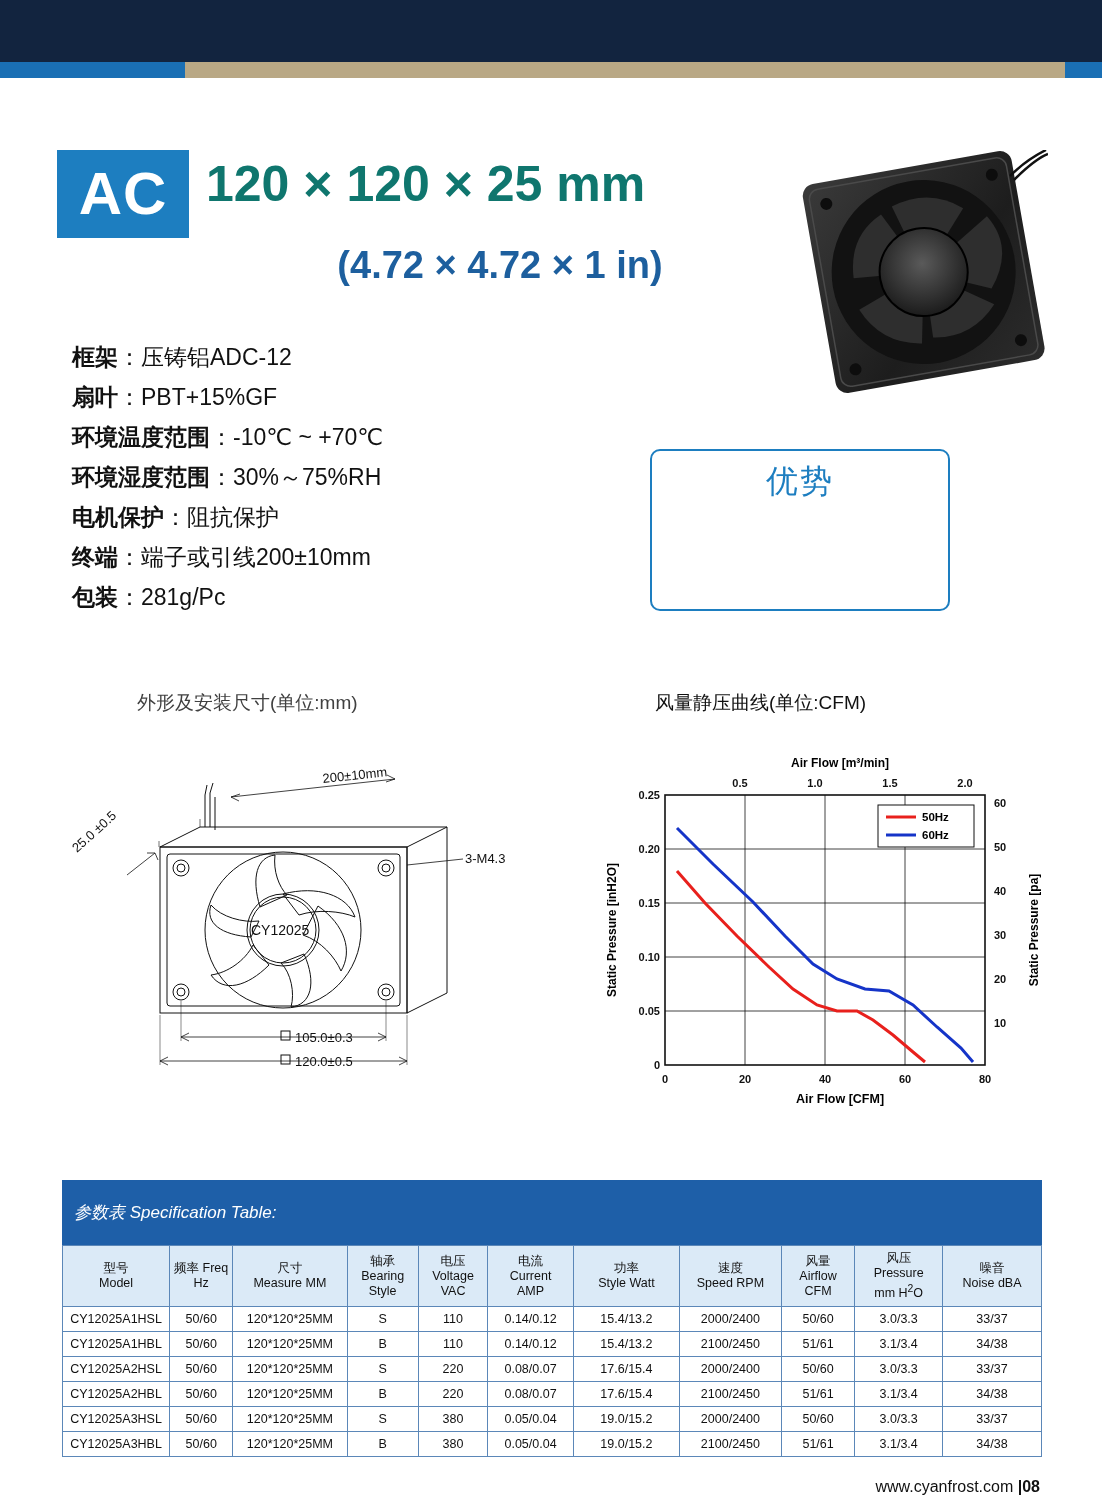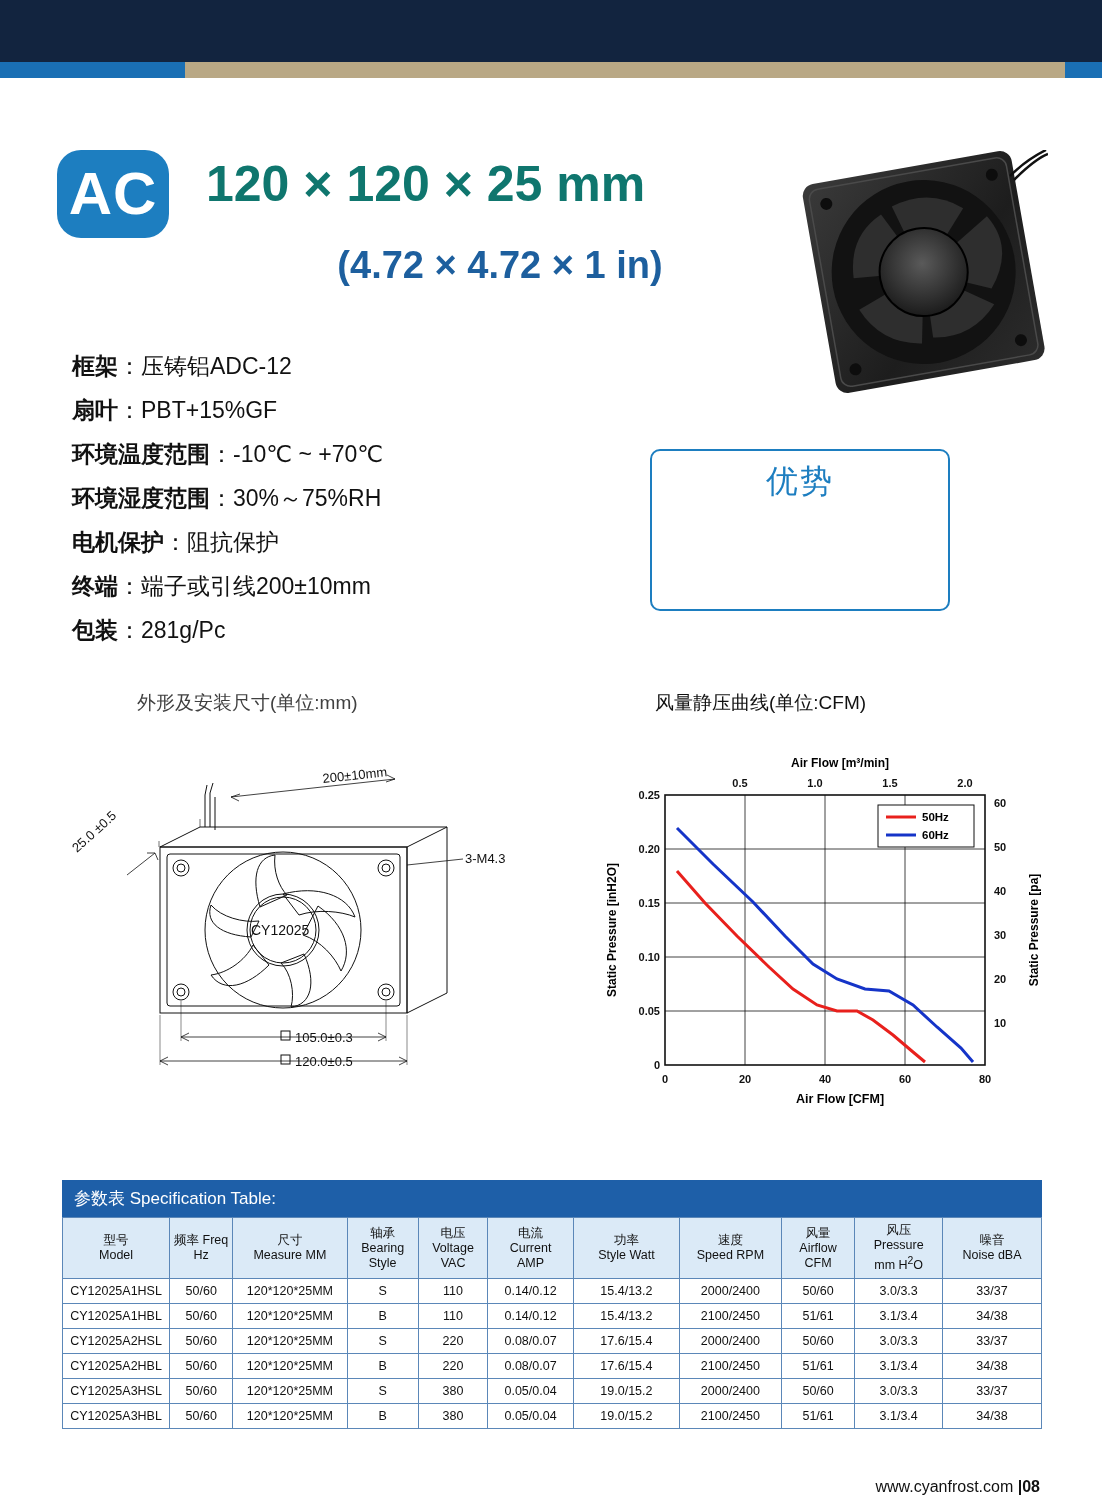--- a/index.html
+++ b/index.html
@@ -9,38 +9,38 @@
     overflow:hidden;
   }
   
   .topbar-dark{position:absolute;left:0;top:0;width:1102px;height:62px;background:#12243f;}
   .topbar-tan{position:absolute;left:185px;top:62px;width:880px;height:16px;background:#b9a885;}
   .topbar-blue{position:absolute;left:0;top:62px;width:185px;height:16px;background:#1a6fb4;}
   .topbar-blue2{position:absolute;left:1065px;top:62px;width:37px;height:16px;background:#1a6fb4;}
 
   
   .ac-badge{
-    position:absolute;left:57px;top:150px;width:112px;height:88px;background:#1d7ec0;
-    color:#fff;font-weight:bold;font-size:60px;line-height:88px;text-align:center;letter-spacing:1px;border-radius:24px;
+    position:absolute;left:57px;top:150px;width:132px;height:88px;background:#1d7ec0;
+    color:#fff;font-weight:bold;font-size:60px;line-height:88px;text-align:center;letter-spacing:1px;
   }
   .title-main{
     position:absolute;left:206px;top:155px;width:600px;
     color:#0f766e;font-weight:bold;font-size:50px;letter-spacing:0px;
   }
   .title-sub{
     position:absolute;left:200px;top:232px;width:600px;
     color:#1d5f9e;font-weight:bold;font-size:38px;text-align:center;margin-top:12px;
   }
 
   
   .fan-photo{position:absolute;left:800px;top:150px;width:248px;height:248px;}
 
   
   .spec-list{position:absolute;left:72px;top:340px;width:520px;font-size:23px;color:#111;line-height:35px;}
-  .spec-list .row{white-space:nowrap;margin-bottom:5px;margin-top:9px;}
+  .spec-list .row{white-space:nowrap;margin-bottom:5px;}
   .spec-list .k{font-weight:bold;}
 
   
   .adv-box{
     position:absolute;left:650px;top:449px;width:300px;height:162px;
     border:2px solid #1d7ec0;border-radius:10px;box-sizing:border-box;text-align:center;
   }
   .adv-title{color:#1d7ec0;font-size:32px;margin-top:9px;letter-spacing:2px;}
   .adv-text{font-size:20px;color:#111;line-height:29px;margin-top:2px;}
 
@@ -50,21 +50,21 @@
 
   
   .drawing{position:absolute;left:55px;top:735px;width:520px;height:380px;}
 
   
   .chart{position:absolute;left:590px;top:735px;width:470px;height:380px;}
 
   
   .table-wrap{position:absolute;left:62px;top:1180px;width:980px;}
   .tbl-head{
-    background:#1e5fa8;color:#fff;font-size:17px;padding:7px 12px;
+    background:#1e5fa8;color:#fff;font-size:17px;padding:21px 12px;font-style:italic;
   }
   table{border-collapse:collapse;width:980px;table-layout:fixed;}
   th,td{border:1px solid #5b87b8;text-align:center;font-size:12.5px;color:#111;}
   thead th{background:#dbeaf7;padding:5px 2px;line-height:15px;font-weight:normal;}
   tbody td{padding:5px 2px;background:#fff;}
   .footer{position:absolute;right:62px;top:1478px;font-size:16px;color:#111;}
   .footer .pg{font-weight:bold;}
 </style>
 </head>
 <body>

